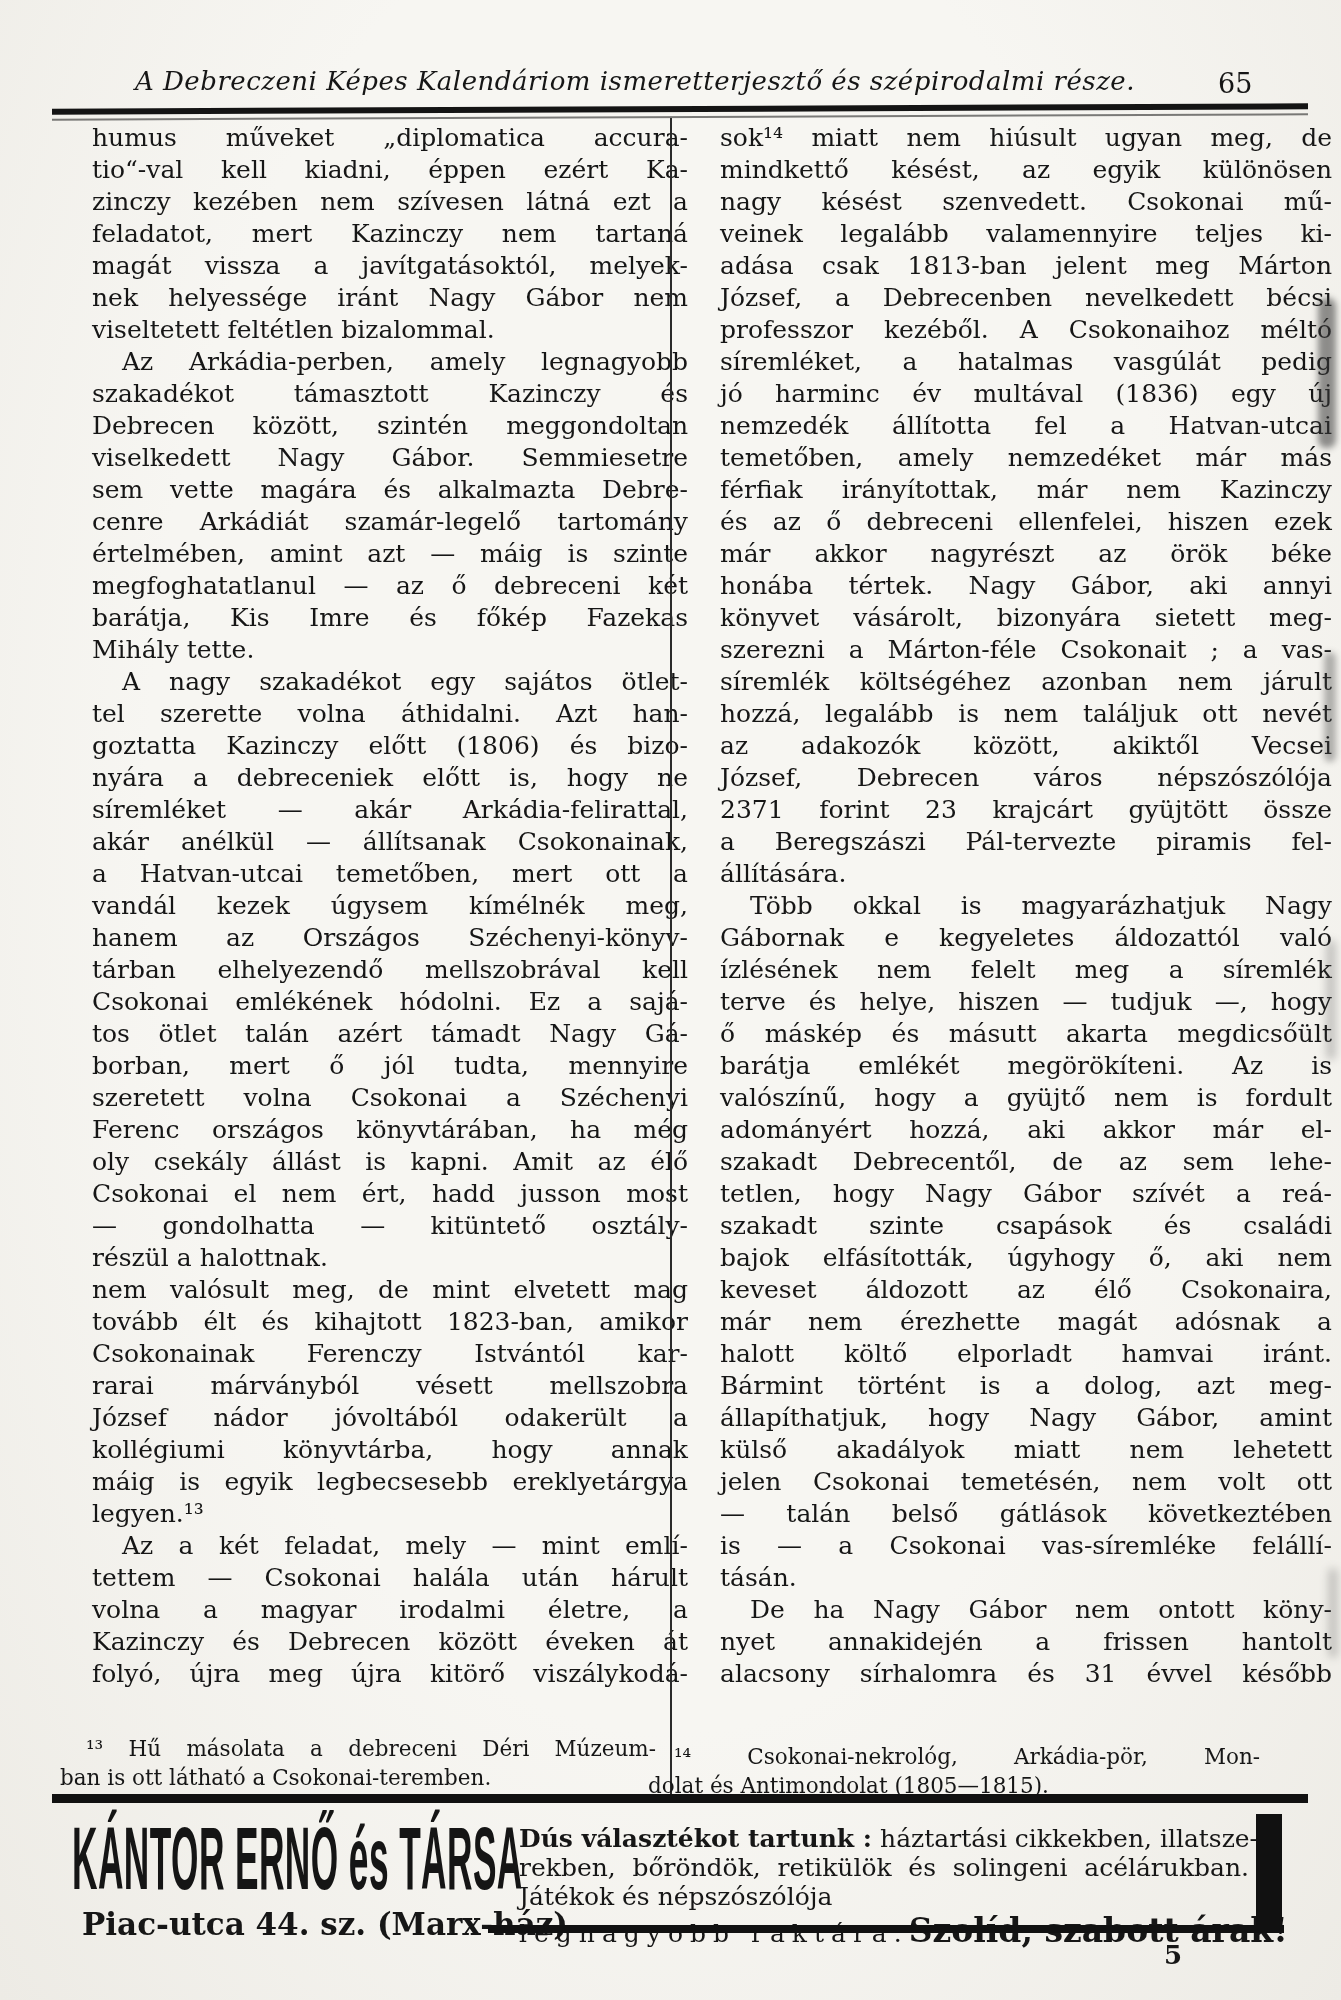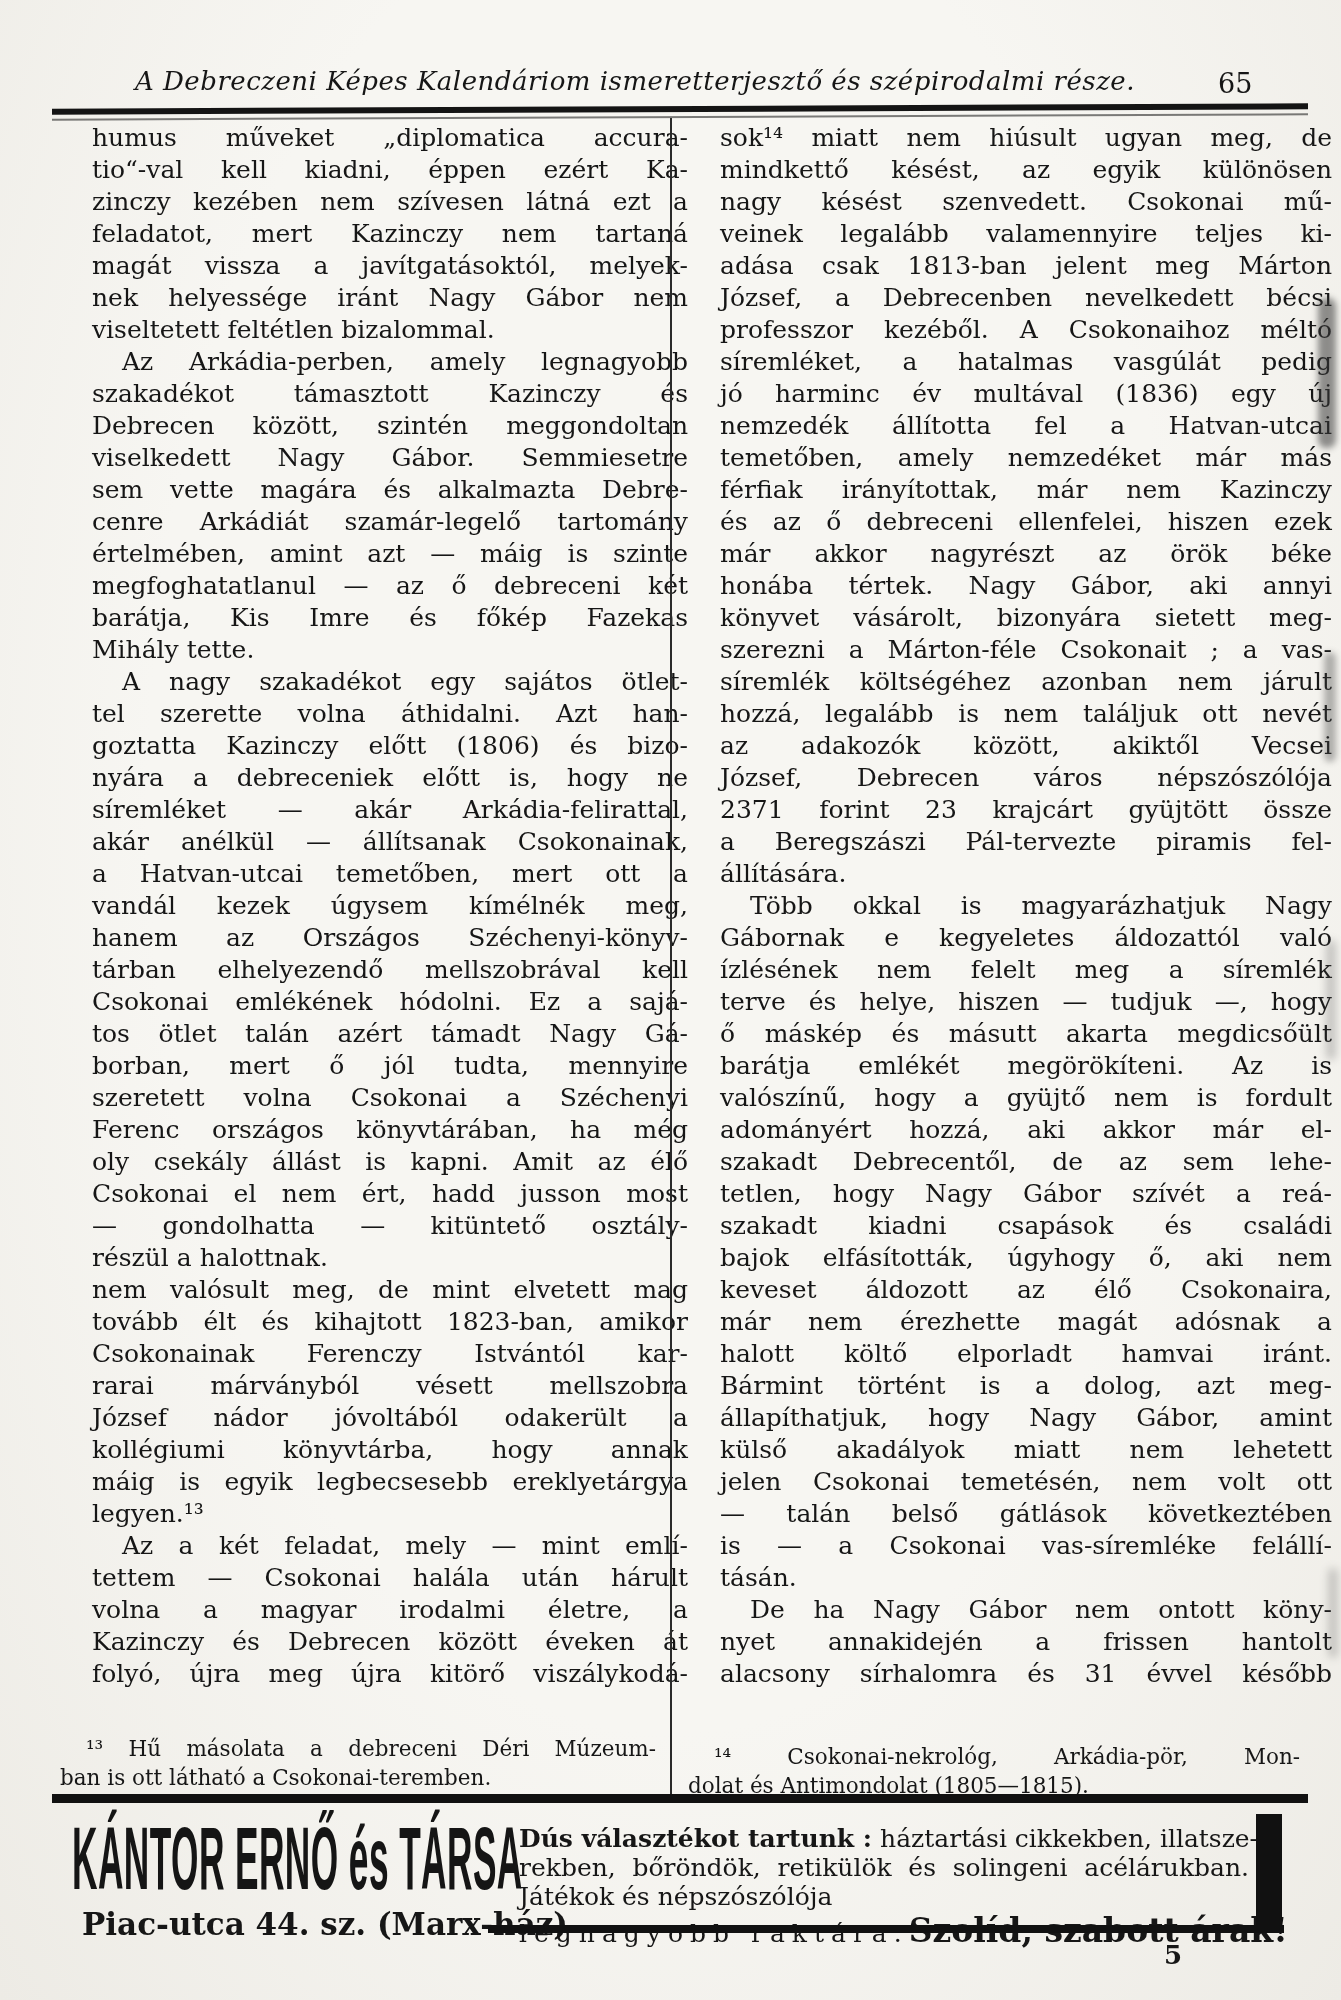--- a/index.html
+++ b/index.html
@@ -40,21 +40,21 @@
   .tline{
     height:32px;overflow:visible;
     text-align:justify;text-align-last:justify;text-justify:inter-word;
     white-space:nowrap;
   }
   .tline.par{text-indent:30px;}
   .tline.end{text-align-last:left;}
   
   .footnote{position:absolute;font-size:21.5px;line-height:29px;}
   .fn-left{left:60px;top:1734px;width:596px;}
-  .fn-right{left:688px;top:1742px;width:612px;}
+  .fn-right{left:648px;top:1742px;width:612px;}
   .footnote .tline{height:29px;}
   .footnote .tline.par{text-indent:26px;}
   
   .ad-rule{position:absolute;left:52px;top:1794px;width:1256px;height:9px;background:#111;}
   .ad{position:absolute;left:70px;top:1812px;width:1245px;height:145px;}
   .ad-name{
     position:absolute;left:2px;top:2px;
     font-family:"Liberation Sans",sans-serif;font-weight:bold;
     font-size:84px;line-height:84px;white-space:nowrap;
     transform:scale(0.42,1.05);transform-origin:0 0;
@@ -172,21 +172,21 @@
       <div class="tline par">Több okkal is magyarázhatjuk Nagy</div>
       <div class="tline">Gábornak e kegyeletes áldozattól való</div>
       <div class="tline">ízlésének nem felelt meg a síremlék</div>
       <div class="tline">terve és helye, hiszen — tudjuk —, hogy</div>
       <div class="tline">ő máskép és másutt akarta megdicsőült</div>
       <div class="tline">barátja emlékét megörökíteni. Az is</div>
       <div class="tline">valószínű, hogy a gyüjtő nem is fordult</div>
       <div class="tline">adományért hozzá, aki akkor már el-</div>
       <div class="tline">szakadt Debrecentől, de az sem lehe-</div>
       <div class="tline">tetlen, hogy Nagy Gábor szívét a reá-</div>
-      <div class="tline">szakadt kiadni csapások és családi</div>
+      <div class="tline">szakadt szinte csapások és családi</div>
       <div class="tline">bajok elfásították, úgyhogy ő, aki nem</div>
       <div class="tline">keveset áldozott az élő Csokonaira,</div>
       <div class="tline">már nem érezhette magát adósnak a</div>
       <div class="tline">halott költő elporladt hamvai iránt.</div>
       <div class="tline">Bármint történt is a dolog, azt meg-</div>
       <div class="tline">állapíthatjuk, hogy Nagy Gábor, amint</div>
       <div class="tline">külső akadályok miatt nem lehetett</div>
       <div class="tline">jelen Csokonai temetésén, nem volt ott</div>
       <div class="tline">— talán belső gátlások következtében</div>
       <div class="tline">is — a Csokonai vas-síremléke felállí-</div>

